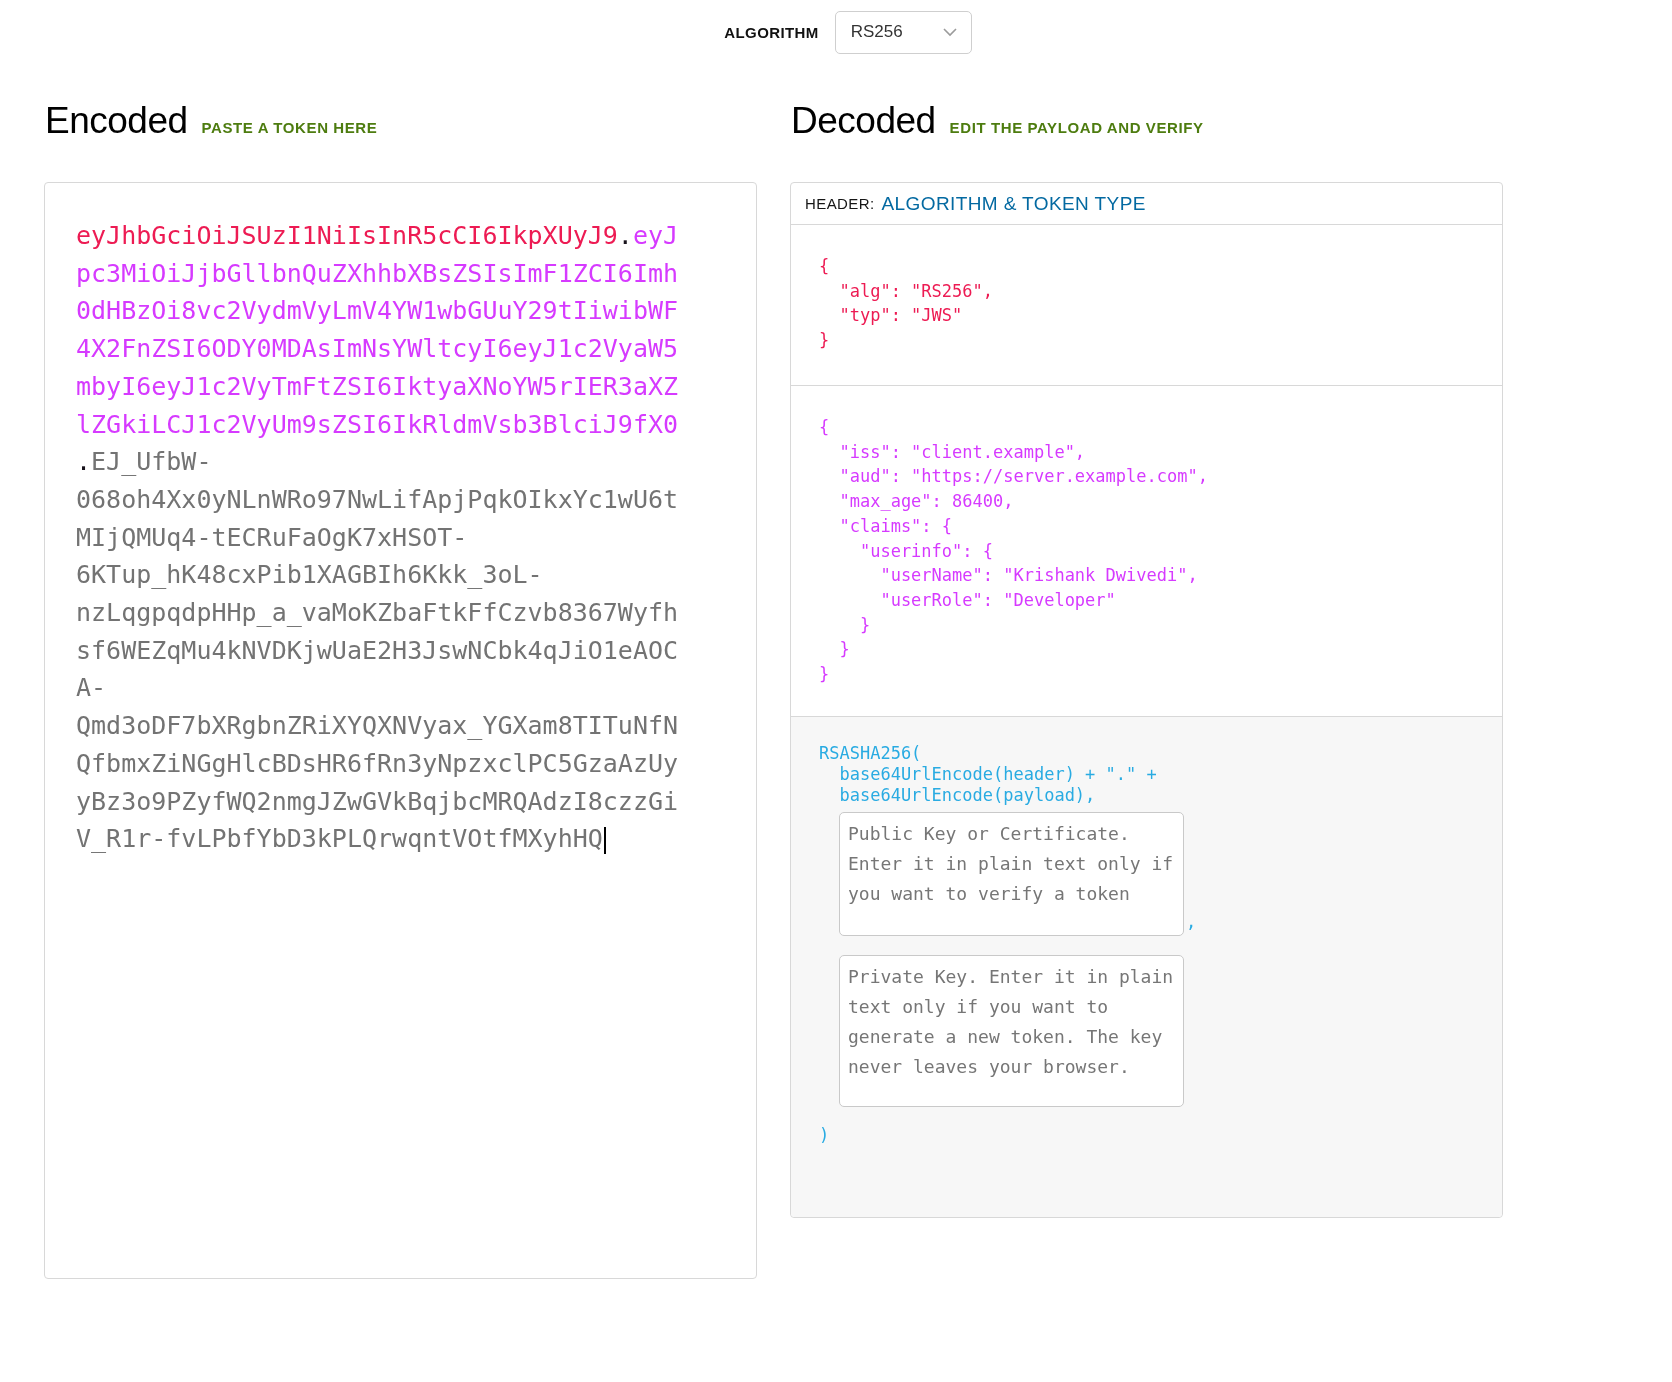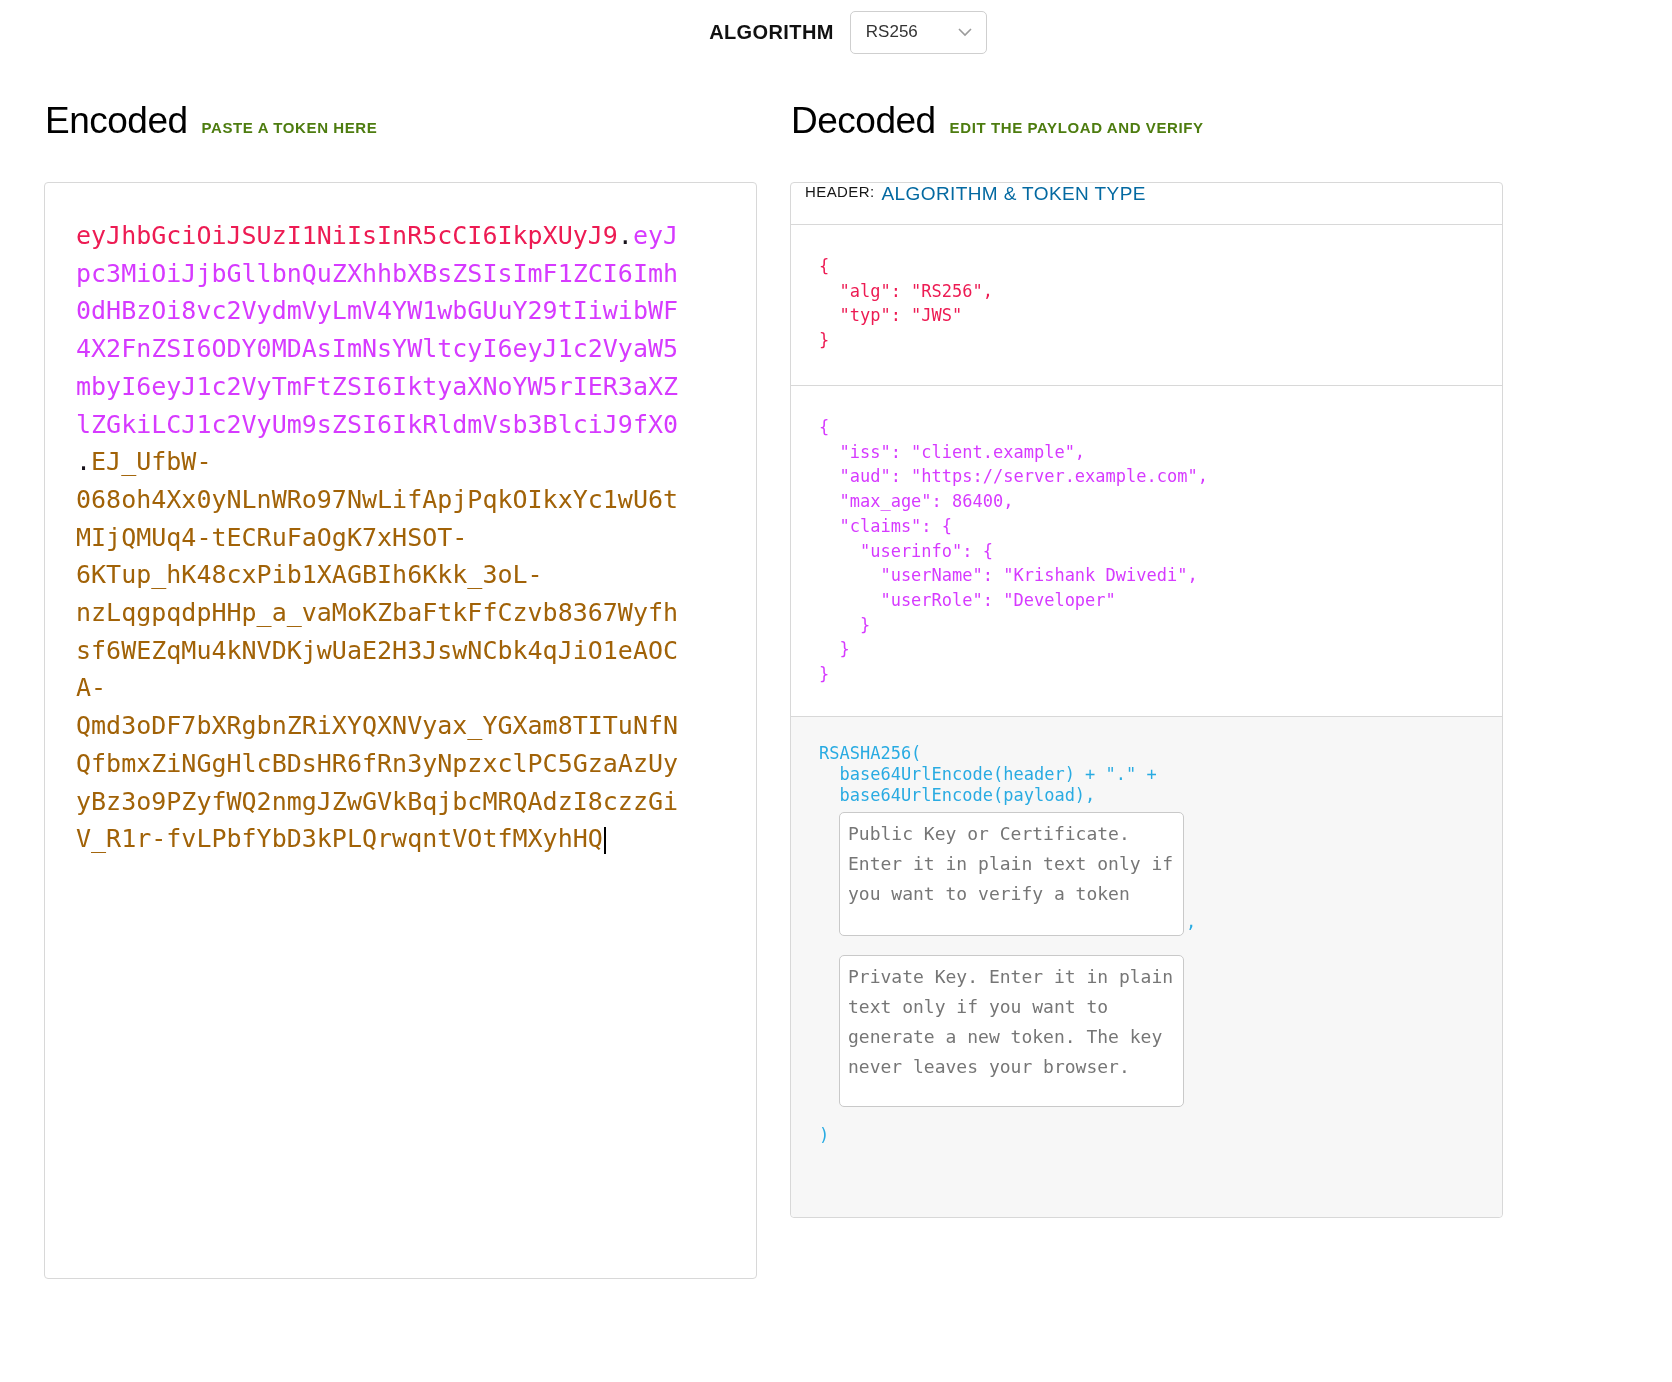--- a/index.html
+++ b/index.html
@@ -8,21 +8,21 @@
     width: 1672px; min-height: 1382px;
     font-family: "Liberation Sans", sans-serif;
     color: #212121;
   }
   
   .topbar {
     display: flex; justify-content: center; align-items: center;
     padding-top: 6px; height: 58px; gap: 16px;
   }
   .algo-label {
-    font-size: 20px; font-weight: bold; letter-spacing: 0.4px;
+    font-size: 15px; font-weight: bold; letter-spacing: 0.4px;
     color: #111;
     margin-left: 24px;
   }
   .algo-select {
     width: 137px; height: 43px;
     border: 1px solid #cfcfcf; border-radius: 5px;
     background: #fff;
     display: flex; align-items: center; justify-content: space-between;
     padding: 0 14px 0 15px;
     font-size: 17px; color: #333;
@@ -57,34 +57,34 @@
   }
   .token {
     width: 603px;
     font-family: "DejaVu Sans Mono", monospace;
     font-size: 25px; line-height: 37.7px;
     overflow-wrap: break-word; word-wrap: break-word;
   }
   .tok-header    { color: #ed1b53; }
   .tok-dot       { color: #18131c; }
   .tok-payload   { color: #d63aff; }
-  .tok-signature { color: #a16207; }
+  .tok-signature { color: #737373; }
   .caret {
     display: inline-block; width: 2px; height: 27px;
     background: #000; vertical-align: middle; margin-left: 1px;
   }
   
   .decoded-panel {
     width: 713px;
     border: 1px solid #d8d8d8; border-radius: 4px;
     background: #fff;
   }
   .section + .section { border-top: 1px solid #d8d8d8; }
   .section-label-row {
-    height: 42px; display: flex; align-items: flex-start;
+    height: 42px; display: flex; align-items: center;
     padding: 0 14px; gap: 7px;
     border-bottom: 1px solid #d8d8d8;
   }
   .section-label {
     font-size: 15px; color: #161616; letter-spacing: 0.4px; font-weight: 500;
   }
   .section-sublabel {
     font-size: 19px; color: #0369a1; letter-spacing: 0.4px;
   }
   .code-block {

